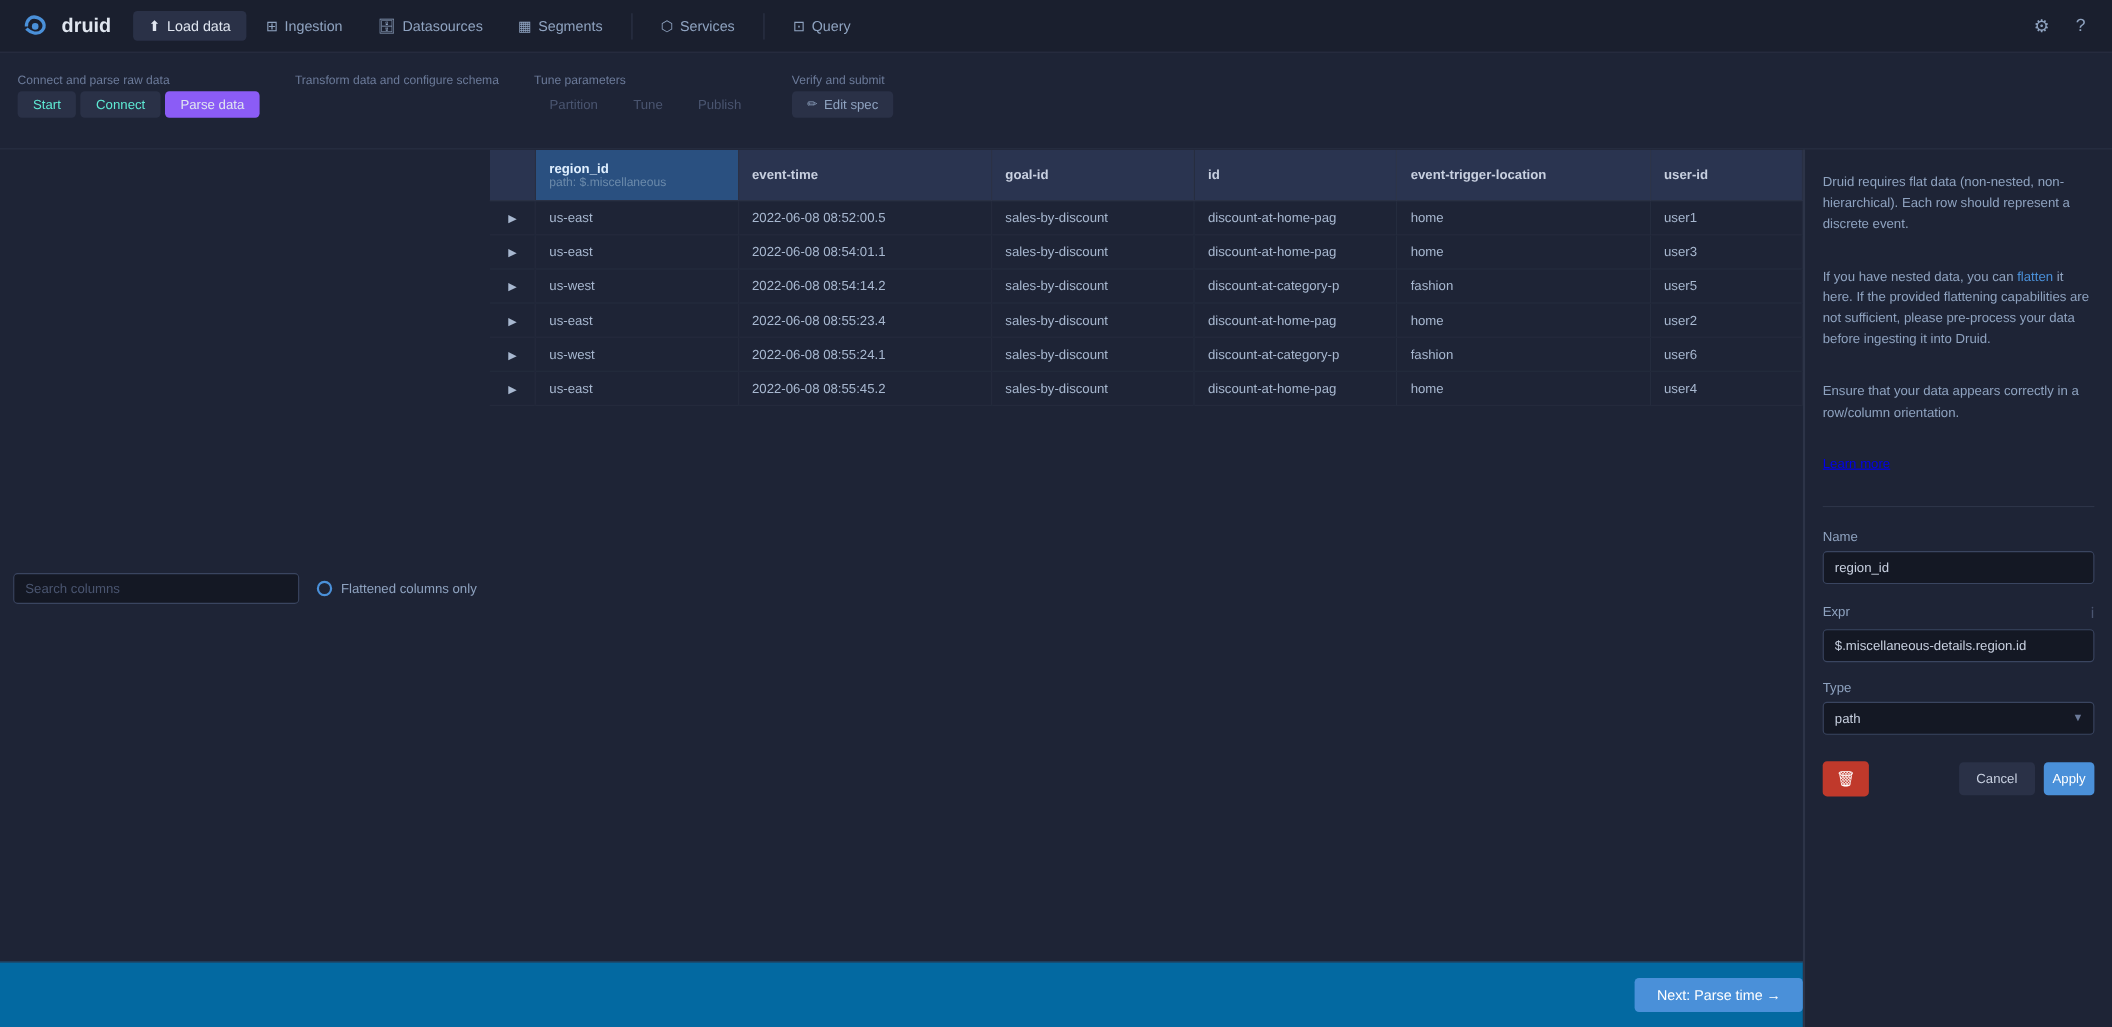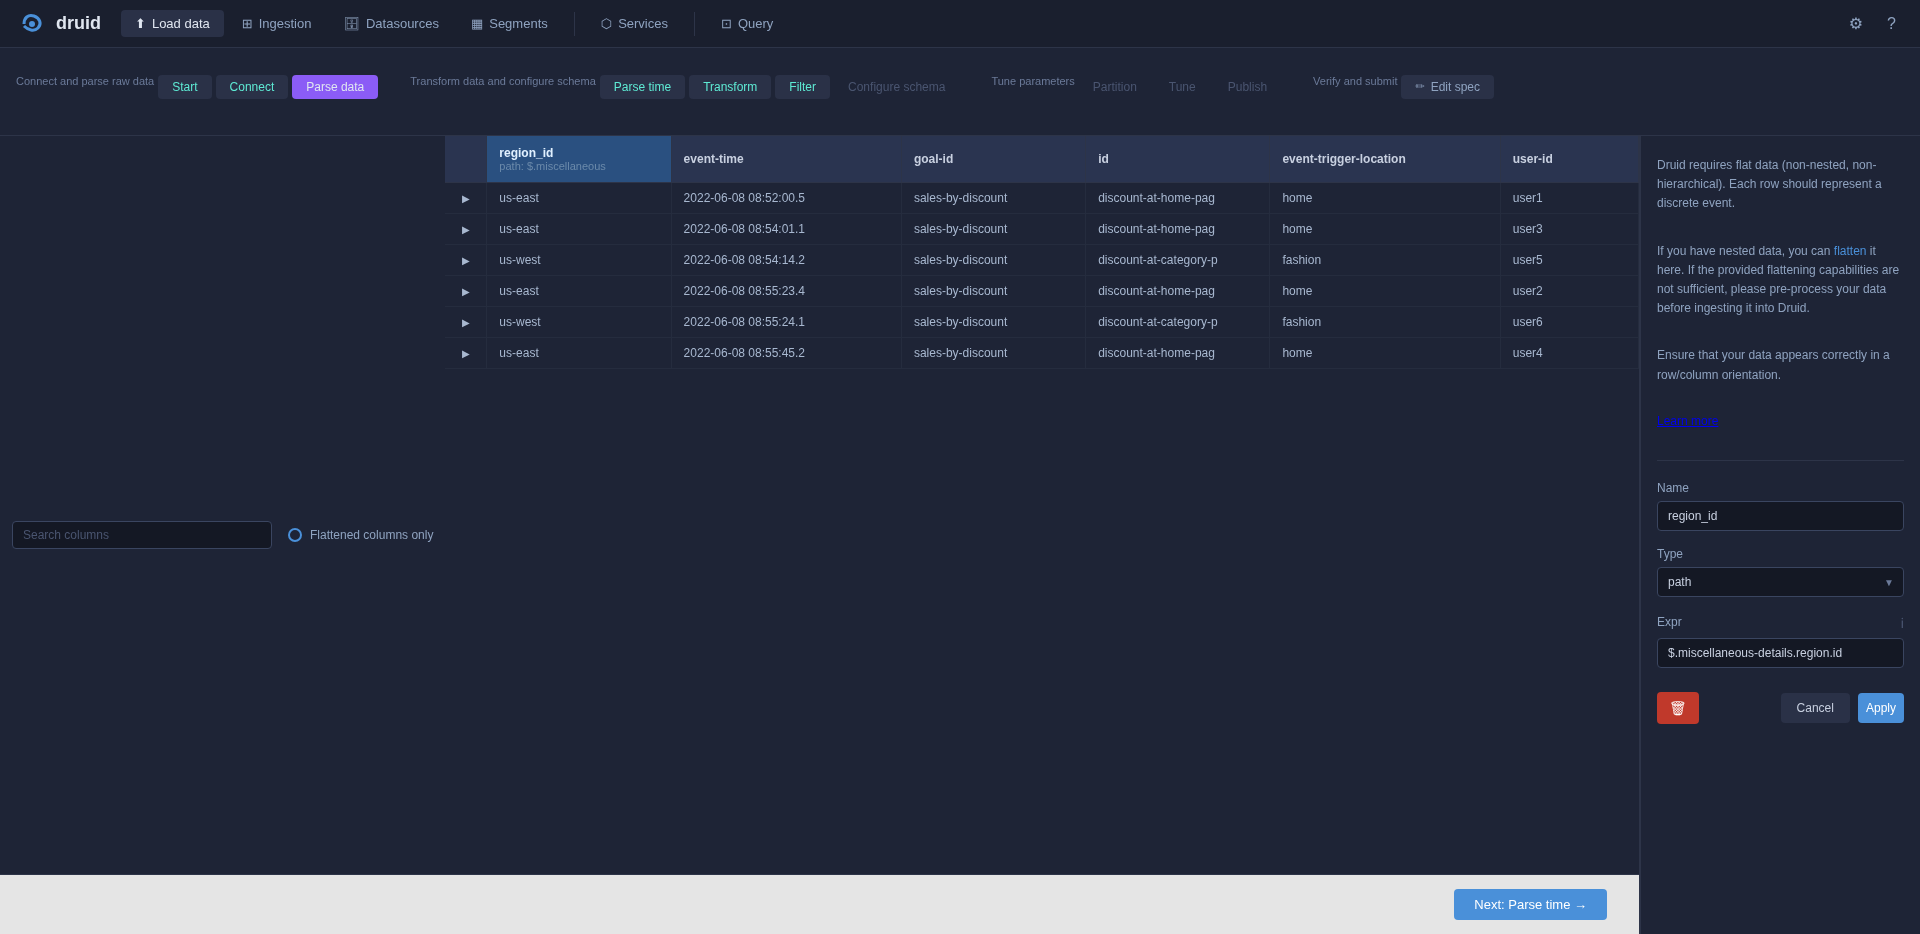--- a/index.html
+++ b/index.html
@@ -72,21 +72,21 @@
       display: flex;
       flex-direction: column;
       justify-content: center;
     }
     .step-groups {
       display: flex;
       align-items: flex-start;
       gap: 32px;
       margin-bottom: 10px;
     }
-    .step-group { display: flex; flex-direction: row; gap: 4px; }
+    .step-group { display: flex; flex-direction: column; gap: 4px; }
     .step-group-label {
       font-size: 11px;
       color: #6b7a99;
       white-space: nowrap;
     }
     .step-buttons { display: flex; gap: 4px; }
     .step-btn {
       padding: 5px 14px;
       border-radius: 4px;
       border: none;
@@ -221,22 +221,22 @@
     .bottom-nav {
       position: absolute;
       bottom: 0;
       left: 0;
       right: 0;
       height: 60px;
       border-top: 1px solid #2d3448;
       display: flex;
       align-items: center;
       justify-content: flex-end;
-      padding: 0 32px;
-      background: #e5e5e5;
+      padding: 0 0;
+      background: #0369a1;
     }
     .next-btn {
       background: #4a90d9;
       color: white;
       border: none;
       border-radius: 4px;
       padding: 8px 20px;
       font-size: 13px;
       cursor: pointer;
       display: flex;
@@ -419,26 +419,20 @@
       <span class="step-group-label">Connect and parse raw data</span>
       <div class="step-buttons">
         <button class="step-btn">Start</button>
         <button class="step-btn">Connect</button>
         <button class="step-btn active">Parse data</button>
       </div>
     </div>
 
     <div class="step-group">
       <span class="step-group-label">Transform data and configure schema</span>
-      <div class="step-buttons">
-        <button class="step-btn">Parse time</button>
-        <button class="step-btn">Transform</button>
-        <button class="step-btn">Filter</button>
-        <button class="step-btn disabled">Configure schema</button>
-      </div>
     </div>
 
     <div class="step-group">
       <span class="step-group-label">Tune parameters</span>
       <div class="step-buttons">
         <button class="step-btn disabled">Partition</button>
         <button class="step-btn disabled">Tune</button>
         <button class="step-btn disabled">Publish</button>
       </div>
     </div>
@@ -586,39 +580,39 @@
     </div>
 
     <div class="divider"></div>
 
     <div class="field-group">
       <label class="field-label">Name</label>
       <input class="field-input" type="text" value="region_id" style="">
     </div>
 
     <div class="field-group">
+      <div class="expr-row">
+        <label class="field-label">Expr</label>
+        <span class="info-icon" title="Info">ℹ</span>
+      </div>
+      <input class="field-input" type="text" value="$.miscellaneous-details.region.id" style="">
+    </div>
+
+    <div class="field-group">
       <label class="field-label">Type</label>
       <div class="field-select-wrapper">
         <select class="field-select">
           <option>path</option>
           <option>jq</option>
           <option>root</option>
         </select>
         <span class="select-arrow">▼</span>
       </div>
     </div>
 
-    <div class="field-group">
-      <div class="expr-row">
-        <label class="field-label">Expr</label>
-        <span class="info-icon" title="Info">ℹ</span>
-      </div>
-      <input class="field-input" type="text" value="$.miscellaneous-details.region.id" style="">
-    </div>
-
     <div class="action-row">
       <button class="delete-btn">🗑</button>
       <button class="cancel-btn">Cancel</button>
       <button class="apply-btn">Apply</button>
     </div>
 
   </div>
 </div>
 
 </body></html>

